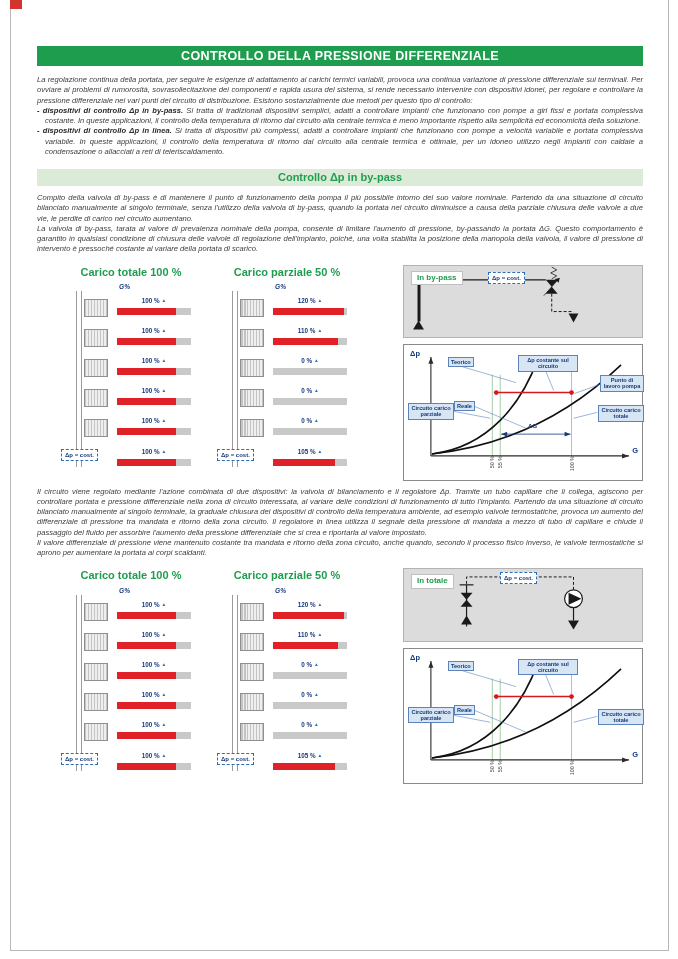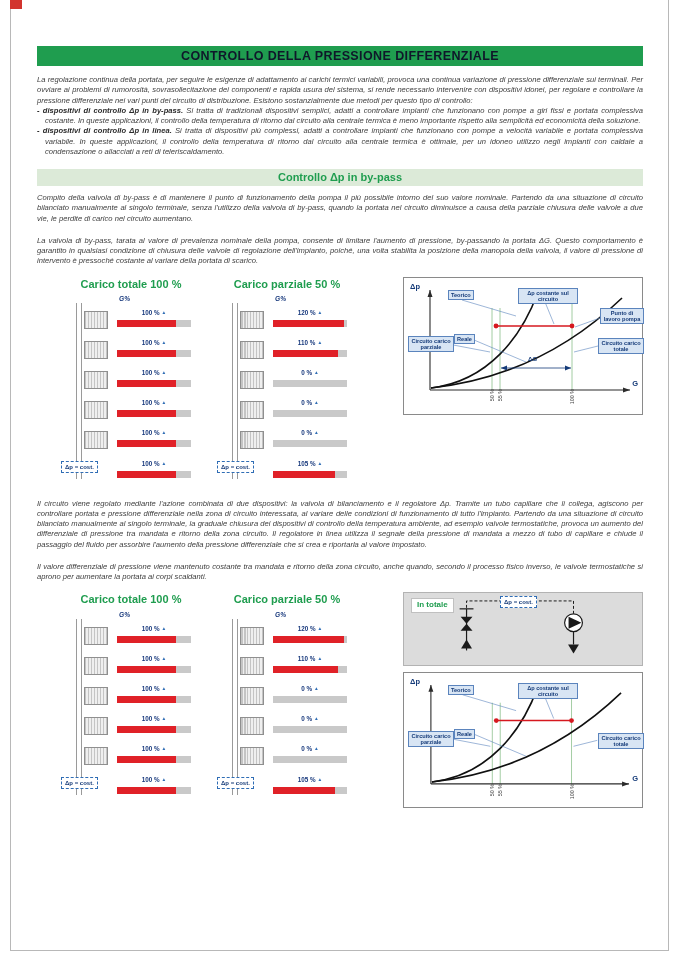--- a/index.html
+++ b/index.html
@@ -2,25 +2,25 @@
 <html><head>
 <meta charset="utf-8">
 <style>
   html,body{margin:0;padding:0;background:#ffffff;}
   body{font-family:"Liberation Sans", sans-serif;}
   .screen{position:relative;width:678px;height:959px;background:#ffffff;overflow:hidden;}
   .page{position:absolute;left:10px;top:-1px;width:657px;height:950px;border:1px solid #b8b8b8;background:#ffffff;}
   .red-mark{position:absolute;left:-1px;top:0;width:12px;height:9px;background:#d2342e;}
   .content{position:absolute;left:26px;top:46px;width:606px;font-size:7.6px;line-height:1.35;color:#3d3d3d;text-align:justify;}
 
-  .title-bar{height:20px;background:#1f9d4f;color:#0f172a;text-align:center;font-weight:bold;font-size:12.5px;line-height:20px;letter-spacing:0.4px;}
+  .title-bar{height:20px;background:#1f9d4f;color:#ffffff;text-align:center;font-weight:bold;font-size:12.5px;line-height:20px;letter-spacing:0.4px;}
   .section-bar{height:17px;background:#dcead8;color:#1f9d4f;text-align:center;font-weight:bold;font-size:11px;line-height:17px;margin:12px 0 7px 0;}
   .intro{margin:9px 0 4px 0;}
   .intro p,.para p{margin:0;font-style:italic;}
-  .para p + p{margin-top:12px;}
+  .para p + p{margin-top:0;}
   .bullet{margin-top:3px;padding-left:8px;text-indent:-8px;}
   .b{font-weight:bold;color:#2b2b2b;}
 
   .figures{display:flex;margin-top:10px;margin-bottom:6px;padding-left:24px;height:216px;text-align:left;}
   .diagram{width:140px;}
   .diagram + .diagram{margin-left:16px;}
   .diagram-title{color:#1f9d4f;font-weight:bold;font-size:11px;text-align:center;margin-bottom:4px;white-space:nowrap;}
   .diagram-body{position:relative;height:196px;}
   .g-label{position:absolute;left:58px;top:0;font-size:6.6px;font-weight:bold;font-style:italic;color:#17387c;}
   .pipe{position:absolute;left:15px;top:8px;width:4px;height:176px;border-left:1.4px solid #9a9a9a;border-right:1.4px solid #9a9a9a;}
@@ -182,20 +182,36 @@
                 <div class="track">
                   <div class="fill" style="width: 62px;"></div>
                 </div>
                 <div class="pct"><span>105 %</span><span class="tri">▲</span></div>
               </div>
           </div>
         </div>
 
         <div class="right-col">
 
+          <div class="schema-box">
+            <div class="schema-title">In by-pass</div>
+            <div class="dp-box schema-dp" style="left:84px;top:6px;">Δp = cost.</div>
+            <svg viewBox="0 0 238 72">
+              <rect x="12.5" y="12" width="3" height="44" class="blk"></rect>
+              <polygon points="13.5,55 8,64 19,64" class="blk"></polygon>
+              <line x1="15.5" y1="14" x2="142" y2="14" class="pl"></line>
+              <polyline points="148,13 153,10 147,7 153,4 148,1" class="pl-thin"></polyline>
+              <polygon points="142,14 154,14 148,21" class="blk"></polygon>
+              <polygon points="142,28 154,28 148,21" class="blk"></polygon>
+              <line x1="140" y1="30" x2="156" y2="12" class="pl-thin"></line>
+              <polygon points="156,12 151,13 155,17" class="blk"></polygon>
+              <polyline points="148,28 148,46 170,46" class="dash"></polyline>
+              <polygon points="165,48 175,48 170,57" class="blk"></polygon>
+            </svg>
+          </div>
 
           <div class="chart-box">
             <svg viewBox="0 0 238 136">
               <line x1="88" y1="30" x2="88" y2="112" class="vline"></line>
               <line x1="96" y1="30" x2="96" y2="112" class="vline"></line>
               <line x1="168" y1="26" x2="168" y2="112" class="vline"></line>
               <path d="M27,110 C 85,103 118,58 134,14" class="curve"></path>
               <path d="M27,110 C 110,101 172,64 218,20" class="curve"></path>
               <line x1="58" y1="22" x2="112" y2="38" class="leader"></line>
               <line x1="141" y1="24" x2="150" y2="46" class="leader"></line>

